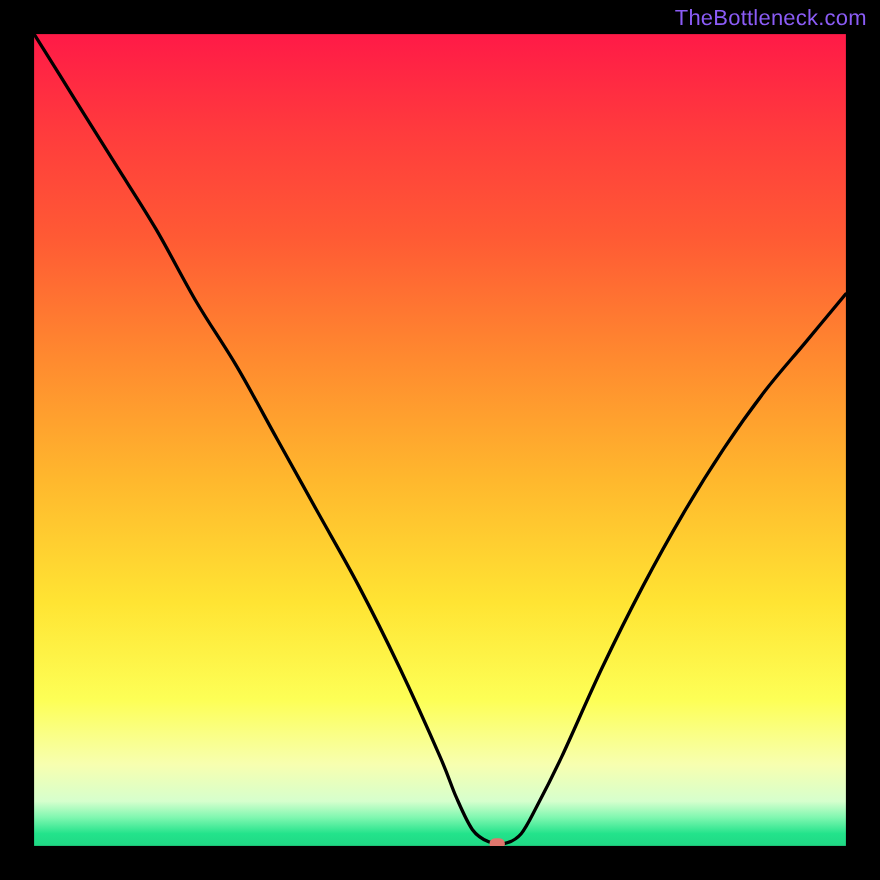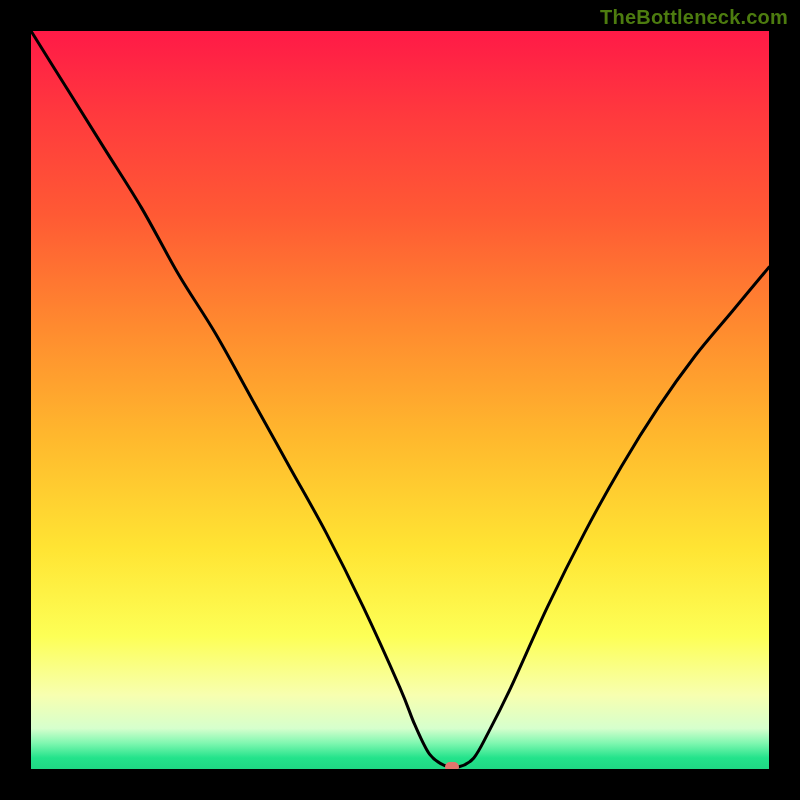--- a/index.html
+++ b/index.html
@@ -43,22 +43,22 @@
     border-radius: 5px;
     background: #e0766d;
     transform: translate(-50%, -50%);
   }
   .watermark {
     position: absolute;
     top: 6px;
     right: 12px;
     font-family: Arial, Helvetica, sans-serif;
     font-size: 20px;
-    font-weight: 700;
-    color: #4d7c0f;
+    font-weight: 400;
+    color: #8b5cf6;
     letter-spacing: 0.2px;
   }
 </style>
 </head>
 <body>
 <div class="frame">
 
   <div class="watermark">TheBottleneck.com</div>
 
   <div class="plot-area">

